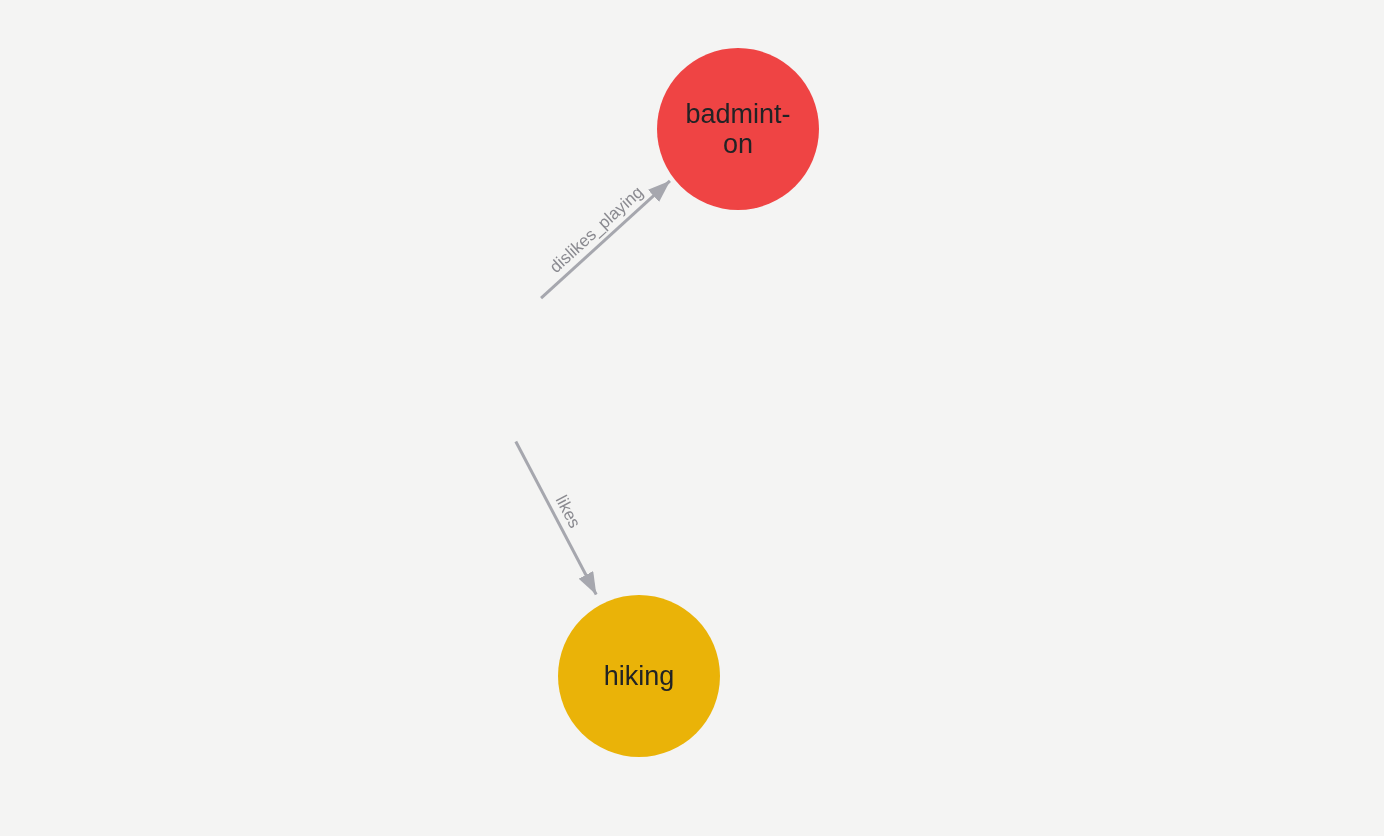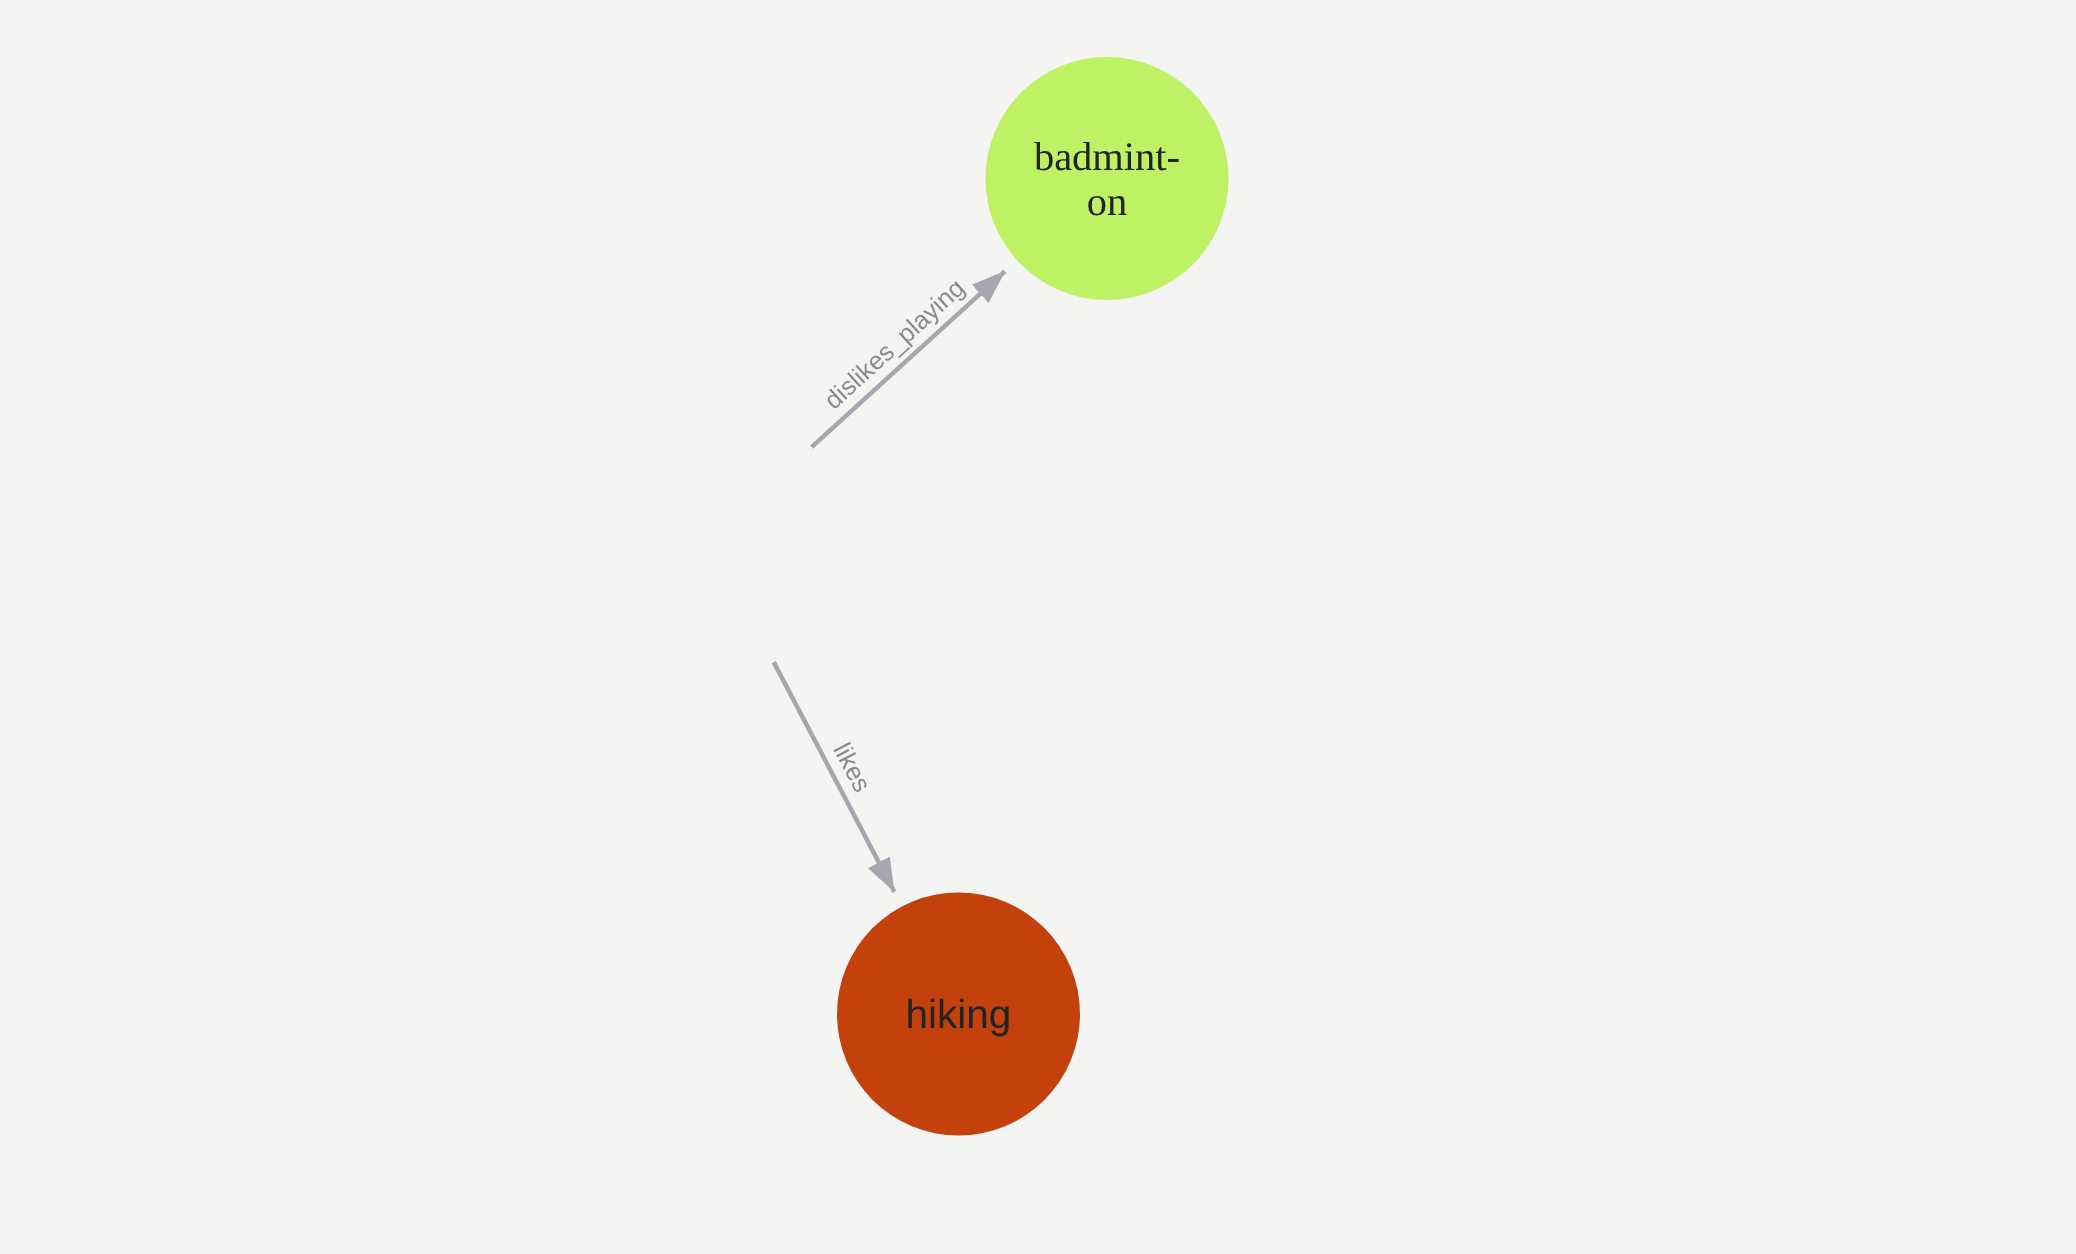--- a/index.html
+++ b/index.html
@@ -62,22 +62,22 @@
       <text class="edge-label" dy="-8" transform="translate(605.5,239.5) rotate(-42.28444877676783)" fill="#8a8a90">dislikes_playing</text>
     </g>
 
     <g>
       <line class="edge-line" x1="515.784922427954" y1="441.44599691104503" x2="596.215077572046" y2="594.5540030889549" stroke="#a6a7ae" marker-end="url(#arrowhead)"></line>
       <text class="edge-label" dy="-8" transform="translate(556,518) rotate(62.28631516705649)" fill="#8a8a90">likes</text>
     </g>
   </svg>
 
 
-  <div class="node" style="left: 657px; top: 38px; width: 162px; height: 162px; background: #bef264; color: rgb(33, 35, 37); font-family: Liberation Serif, serif;">
+  <div class="node" style="left: 657px; top: 48px; width: 162px; height: 162px; background: #ef4444; color: rgb(33, 35, 37);">
     <span class="node-label">badmint-
 on</span>
   </div>
 
-  <div class="node" style="left: 558px; top: 595px; width: 162px; height: 162px; background: #c2410c; color: rgb(33, 35, 37);">
+  <div class="node" style="left: 558px; top: 595px; width: 162px; height: 162px; background: #eab308; color: rgb(33, 35, 37);">
     <span class="node-label">hiking</span>
   </div>
 
 </div>
 
 </body></html>

